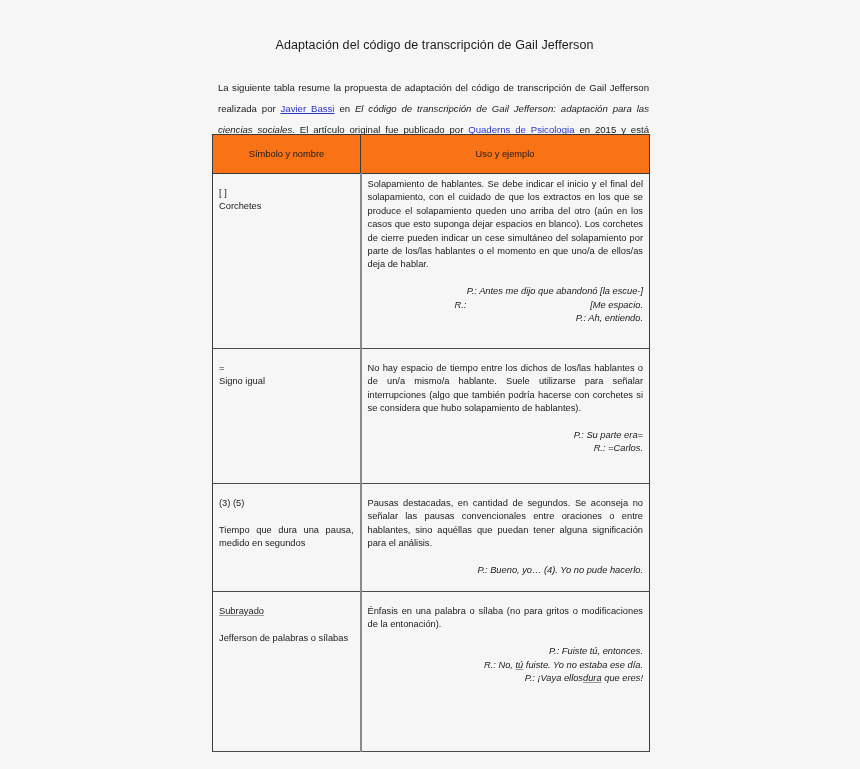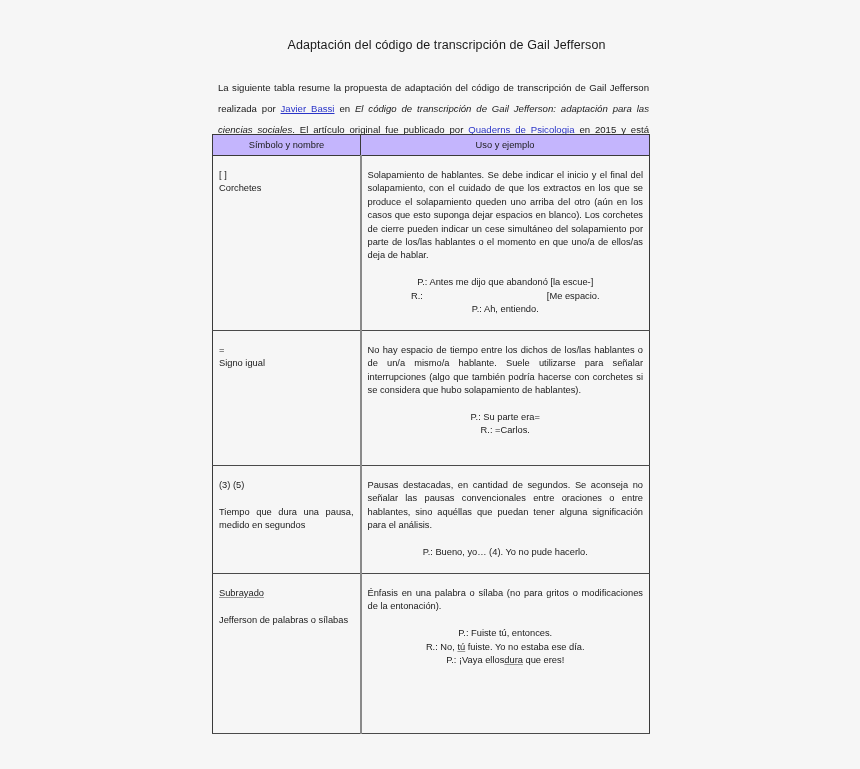--- a/index.html
+++ b/index.html
@@ -17,21 +17,21 @@
     }
     .page {
       position: absolute;
       left: 212px;
       top: 0;
       width: 437px;
     }
     .doc-title {
       position: absolute;
       top: 38px;
-      left: 16px;
+      left: 4px;
       width: 437px;
       text-align: center;
       font-size: 12.5px;
       letter-spacing: 0.1px;
     }
     .intro {
       position: absolute;
       top: 67px;
       left: 6px;
       width: 431px;
@@ -49,44 +49,44 @@
       position: absolute;
       top: 134px;
       left: 0;
       width: 437px;
       border-collapse: collapse;
       font-size: 9.3px;
       line-height: 13.4px;
       table-layout: fixed;
     }
     table.codes th {
-      background: #c4b5fd;
+      background: #f97316;
       font-weight: normal;
       height: 14px;
-      padding: 3px;
+      padding: 12px;
       border: 1.5px solid #3a3a3a;
       text-align: center;
       font-size: 9.3px;
       line-height: 13px;
     }
     table.codes td {
       border-left: 1.5px solid #3a3a3a;
       border-right: 1.5px solid #3a3a3a;
       border-bottom: 1.5px solid #4a4a4a;
       vertical-align: top;
       padding: 13px 6px 0 6px;
       text-align: justify;
     }
     table.codes td.col2 {
       border-left: 2px solid #8a8a8a;
     }
     .sym { display: block; }
     .gap { display: block; height: 13.4px; }
     .u { text-decoration: underline; text-decoration-color: #999; }
-    .ex { text-align: center; white-space: pre; display: block; }
+    .ex { text-align: right; white-space: pre; display: block; font-style: italic; }
     .it { }
   </style>
 </head>
 <body>
 
 <div class="page">
 
   <div class="doc-title">Adaptación del código de transcripción de Gail Jefferson</div>
 
   <p class="intro"><span>La siguiente tabla resume la propuesta de adaptación del código de transcripción de Gail Jefferson realizada por </span><a href="#">Javier Bassi</a><span> en </span><i>El código de transcripción de Gail Jefferson: adaptación para las ciencias sociales</i><span>. El artículo original fue publicado por </span><a href="#">Quaderns de Psicologia</a><span> en 2015 y está disponible </span><a href="#">aquí</a><span>.</span></p>
@@ -102,21 +102,21 @@
         <th>Uso y ejemplo</th>
       </tr>
     </thead>
     <tbody>
 
       <tr style="height:175px">
         <td style="padding-top:13px">
           <span class="sym">[ ]</span>
           <span class="sym">Corchetes</span>
         </td>
-        <td class="col2" style="padding-top:13px">
+        <td class="col2" style="padding-top:4px">
           <span>Solapamiento de hablantes. Se debe indicar el inicio y el final del solapamiento, con el cuidado de que los extractos en los que se produce el solapamiento queden uno arriba del otro (aún en los casos que esto suponga dejar espacios en blanco). Los corchetes de cierre pueden indicar un cese simultáneo del solapamiento por parte de los/las hablantes o el momento en que uno/a de ellos/as deja de hablar.</span>
           <span class="gap"></span>
           <span class="ex">P.: Antes me dijo que abandonó [la escue-]</span>
           <span class="ex">R.:                                                [Me espacio.</span>
           <span class="ex">P.: Ah, entiendo.</span>
         </td>
       </tr>
 
       <tr style="height:135px">
         <td>

